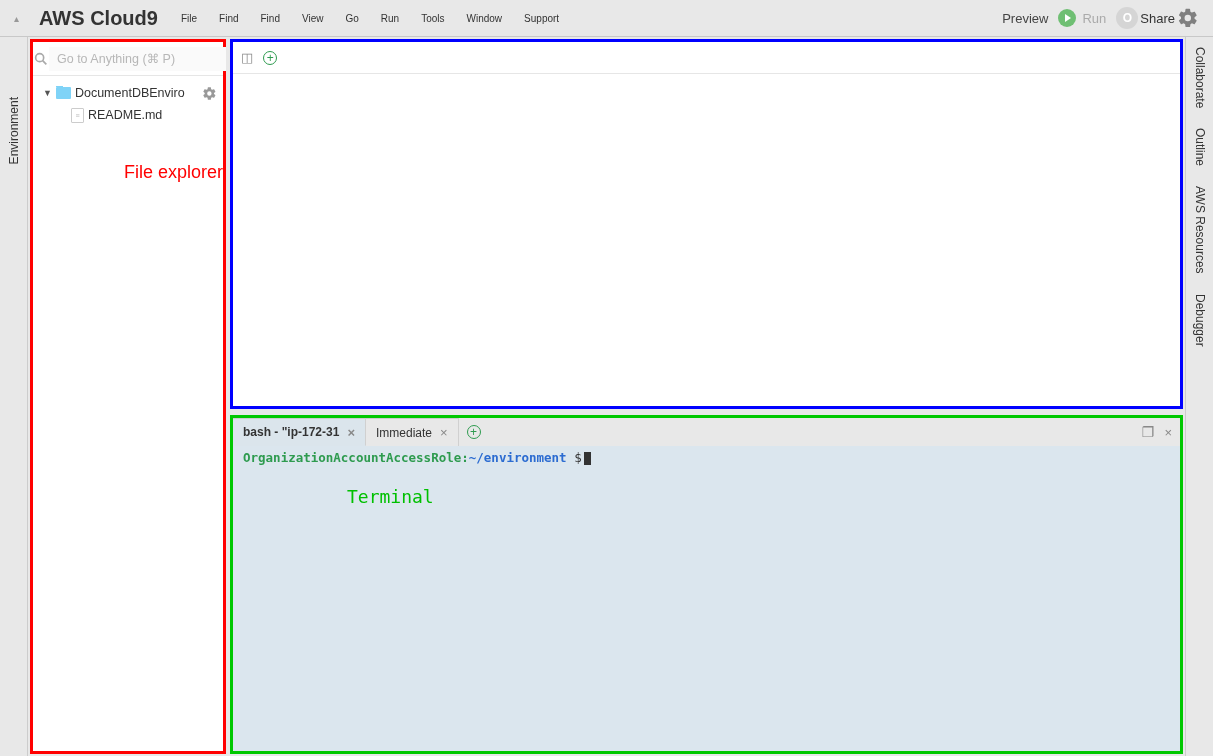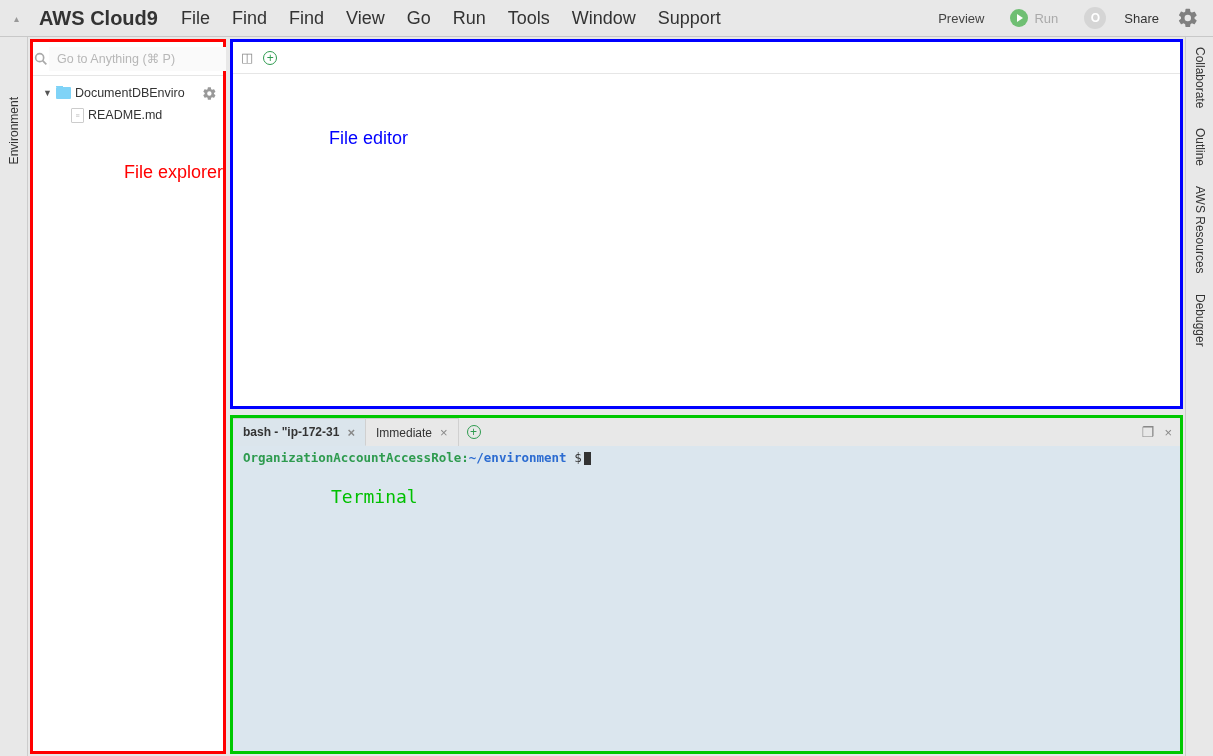--- a/index.html
+++ b/index.html
@@ -18,26 +18,26 @@
     
     .menubar {
       height: 37px;
       background: #e8e8e8;
       border-bottom: 1px solid #c8c8c8;
       display: flex;
       align-items: center;
       padding: 0 8px;
     }
     .menubar-left { display: flex; align-items: center; gap: 4px; }
-    .menubar-right { margin-left: auto; display: flex; align-items: center; gap: 18px; padding-right: 6px; }
+    .menubar-right { margin-left: auto; display: flex; align-items: center; gap: 2px; padding-right: 6px; }
     .logo-collapse {
       color: #999; font-size: 10px; padding: 2px 6px; cursor: pointer;
     }
     .app-title { font-weight: 700; padding: 4px 10px; font-size: 20px; }
-    .menu-item { padding: 4px 9px; cursor: pointer; color: #333; font-size: 18px; }
+    .menu-item { padding: 4px 9px; cursor: pointer; color: #333; font-size: 10px; }
     .preview-btn { color: #444; cursor: pointer; font-size: 13px; }
     .run-btn { display: flex; align-items: center; gap: 6px; cursor: pointer; padding: 2px 8px; }
     .run-btn .play-icon {
       width: 18px; height: 18px; border-radius: 50%;
       background: #6fbf73; display: inline-flex; align-items: center; justify-content: center;
     }
     .run-btn .play-icon::after {
       content: ""; display: block; width: 0; height: 0;
       border-left: 6px solid #fff; border-top: 4px solid transparent; border-bottom: 4px solid transparent;
       margin-left: 1px;
@@ -146,21 +146,21 @@
     .terminal-body {
       flex: 1; background: #dbe6ee; font-family: Menlo, Monaco, Consolas, monospace;
       font-size: 12.5px; padding: 4px 10px; position: relative;
     }
     .prompt-user { color: #2e9b4f; font-weight: bold; }
     .prompt-path { color: #2c6cd1; font-weight: bold; }
     .prompt-dollar { color: #333; }
     .cursor-block {
       display: inline-block; width: 7px; height: 13px; background: #333; vertical-align: text-bottom; margin-left: 2px;
     }
-    .terminal-annotation { color: #00c000; font-size: 18px; position: absolute; top: 40px; left: 98px; }
+    .terminal-annotation { color: #00c000; font-size: 18px; position: absolute; top: 40px; left: 114px; }
 
     
     .right-rail {
       width: 28px; background: #e8e8e8; border-left: 1px solid #ccc;
       display: flex; flex-direction: column; align-items: center; padding-top: 10px; gap: 20px;
     }
     .right-rail .rail-label {
       writing-mode: vertical-rl; font-size: 12px; color: #333; cursor: pointer;
     }
 
@@ -235,23 +235,20 @@
     <div class="annotation">File explorer</div>
   </div>
 
   <div class="center">
 
     <div class="editor-panel">
       <div class="editor-tabstrip">
         <span class="tabstrip-icon">◫</span>
         <span class="add-tab">+</span>
       </div>
-      <div class="editor-body">
-        <div class="editor-annotation">File editor</div>
-      </div>
     </div>
 
     <div class="terminal-panel">
       <div class="terminal-tabstrip">
         <div class="term-tab active">
           <span>bash - "ip-172-31</span>
           <span class="term-tab-close">×</span>
         </div>
         <div class="term-tab">
           <span>Immediate</span>

